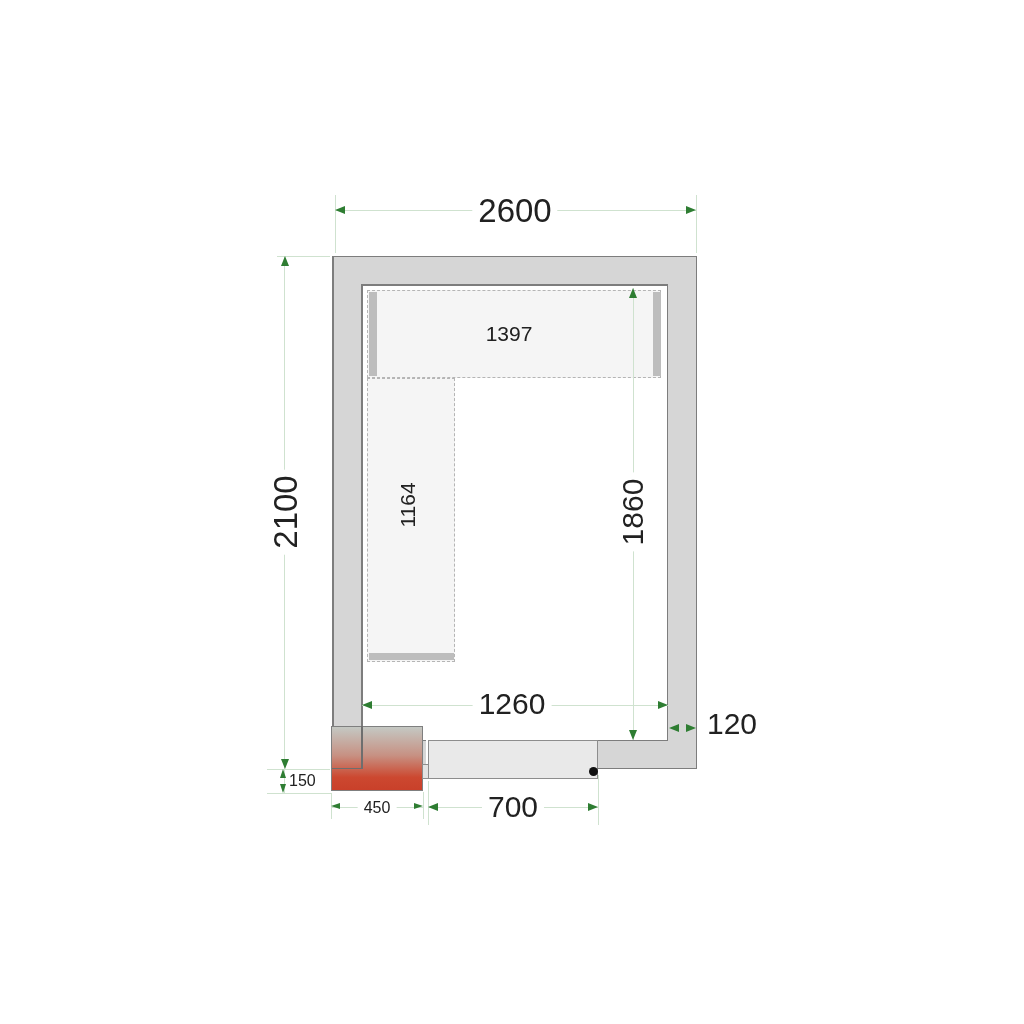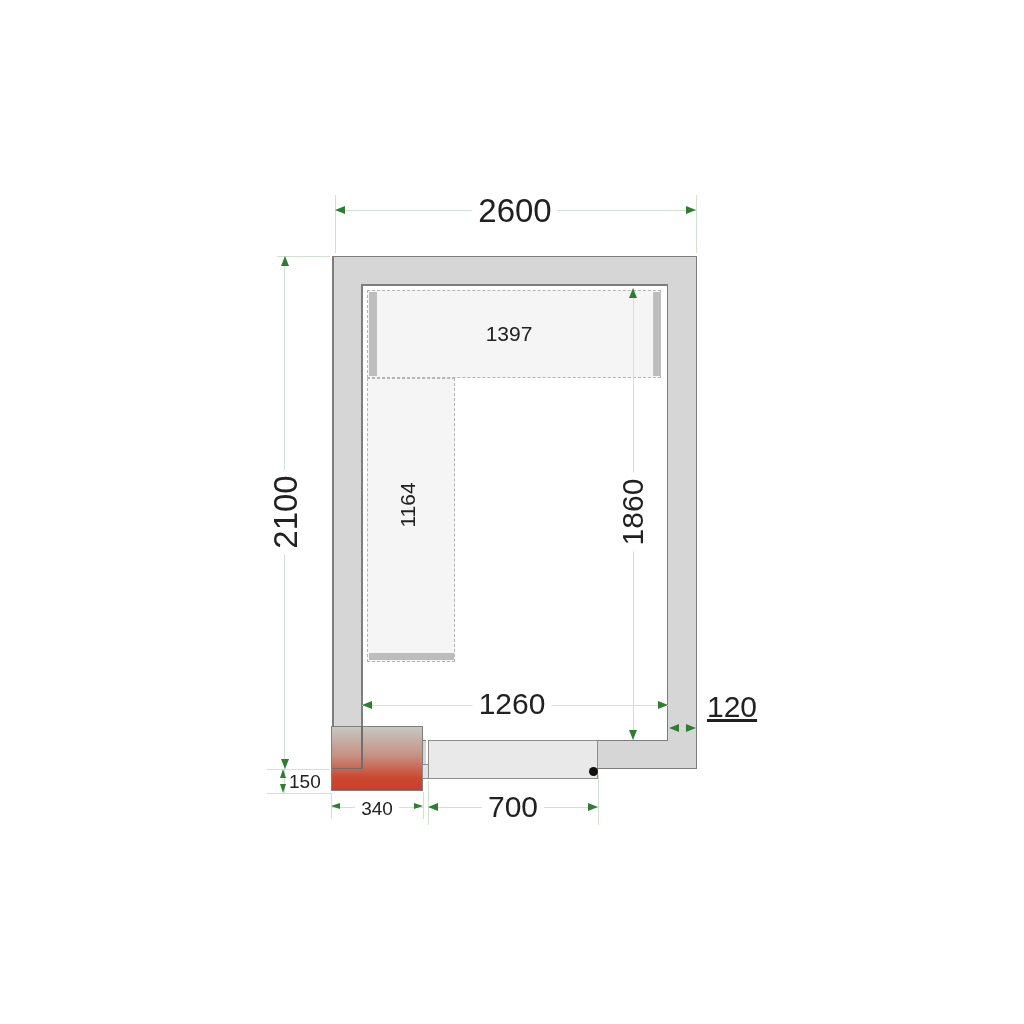--- a/index.html
+++ b/index.html
@@ -20,21 +20,21 @@
   .arr{position:absolute;width:0;height:0;border:solid transparent;}
   .arr-l{border-width:4px 10px 4px 0;border-right-color:var(--dim-arrow);}
   .arr-r{border-width:4px 0 4px 10px;border-left-color:var(--dim-arrow);}
   .arr-u{border-width:0 4px 10px 4px;border-bottom-color:var(--dim-arrow);}
   .arr-d{border-width:10px 4px 0 4px;border-top-color:var(--dim-arrow);}
   .lbl{position:absolute;transform:translate(-50%,-50%);background:#ffffff;white-space:nowrap;
        line-height:1;padding:2px 6px;color:var(--txt);}
   .lbl.rot{transform:translate(-50%,-50%) rotate(-90deg);}
   .lbl.plain{background:transparent;padding:0;}
   .lbl-left{position:absolute;transform:translateY(-50%);white-space:nowrap;line-height:1;color:var(--txt);}
-  .xl{font-size:33px;} .lg{font-size:30px;} .md{font-size:21px;} .sm{font-size:19px;}
+  .xl{font-size:33px;} .lg{font-size:30px;} .md{font-size:21px;} .sm{font-size:16px;}
   .unit{position:absolute;left:331px;top:726px;width:92px;height:65px;box-sizing:border-box;
         border:1px solid #7f7f7f;
         background:linear-gradient(180deg,var(--grad-top) 0%, #c79183 45%, var(--grad-bottom) 80%, #c9402a 100%);}
   .door{position:absolute;left:428px;top:740px;width:170px;height:39px;box-sizing:border-box;
         background:var(--door-fill);border:1px solid var(--door-line);}
   .step{position:absolute;left:422px;top:764px;width:8px;height:15px;box-sizing:border-box;
         background:#e3e3e3;border:1px solid var(--door-line);}
   .dot{position:absolute;left:589px;top:767px;width:9px;height:9px;border-radius:50%;background:var(--dot);}
 </style>
 </head>
@@ -95,34 +95,34 @@
   <div class="lbl rot lg" style="left:633px;top:512px;">1860</div>
 
   <div class="dline" style="left:362px;top:704.5px;width:306px;height:1px;"></div>
   <div class="arr arr-l" style="left:362px;top:701px;"></div>
   <div class="arr arr-r" style="left:658px;top:701px;"></div>
   <div class="lbl lg" style="left:512px;top:704px;">1260</div>
 
   <div class="dline" style="left:669px;top:727.5px;width:27px;height:1px;"></div>
   <div class="arr arr-l" style="left:669px;top:724px;"></div>
   <div class="arr arr-r" style="left:686px;top:724px;"></div>
-  <div class="lbl-left lg" style="left:707px;top:707px;text-decoration:underline;">120</div>
+  <div class="lbl-left lg" style="left:707px;top:724px;">120</div>
 
   <div class="dline" style="left:267px;top:792.5px;width:64px;height:1px;"></div>
   <div class="dline" style="left:283.5px;top:769px;width:1px;height:24px;"></div>
   <div class="arr arr-u" style="left:280px;top:769px;border-width:0 3.5px 9px 3.5px;"></div>
   <div class="arr arr-d" style="left:280px;top:784px;border-width:9px 3.5px 0 3.5px;"></div>
   <div class="lbl-left sm" style="left:289px;top:781px;background:#fff;">150</div>
 
   <div class="dline" style="left:331px;top:793px;width:1px;height:26px;"></div>
   <div class="dline" style="left:422.5px;top:792px;width:1px;height:27px;"></div>
   <div class="dline" style="left:331px;top:806.5px;width:92px;height:1px;"></div>
   <div class="arr arr-l" style="left:331px;top:803px;border-width:3.5px 9px 3.5px 0;"></div>
   <div class="arr arr-r" style="left:414px;top:803px;border-width:3.5px 0 3.5px 9px;"></div>
-  <div class="lbl sm" style="left:377px;top:808px;">340</div>
+  <div class="lbl sm" style="left:377px;top:808px;">450</div>
 
   <div class="dline" style="left:427.5px;top:781px;width:1px;height:44px;"></div>
   <div class="dline" style="left:597.5px;top:775px;width:1px;height:50px;"></div>
   <div class="dline" style="left:428px;top:806.5px;width:170px;height:1px;"></div>
   <div class="arr arr-l" style="left:428px;top:803px;"></div>
   <div class="arr arr-r" style="left:588px;top:803px;"></div>
   <div class="lbl lg" style="left:513px;top:807px;">700</div>
 
 </div>
 

